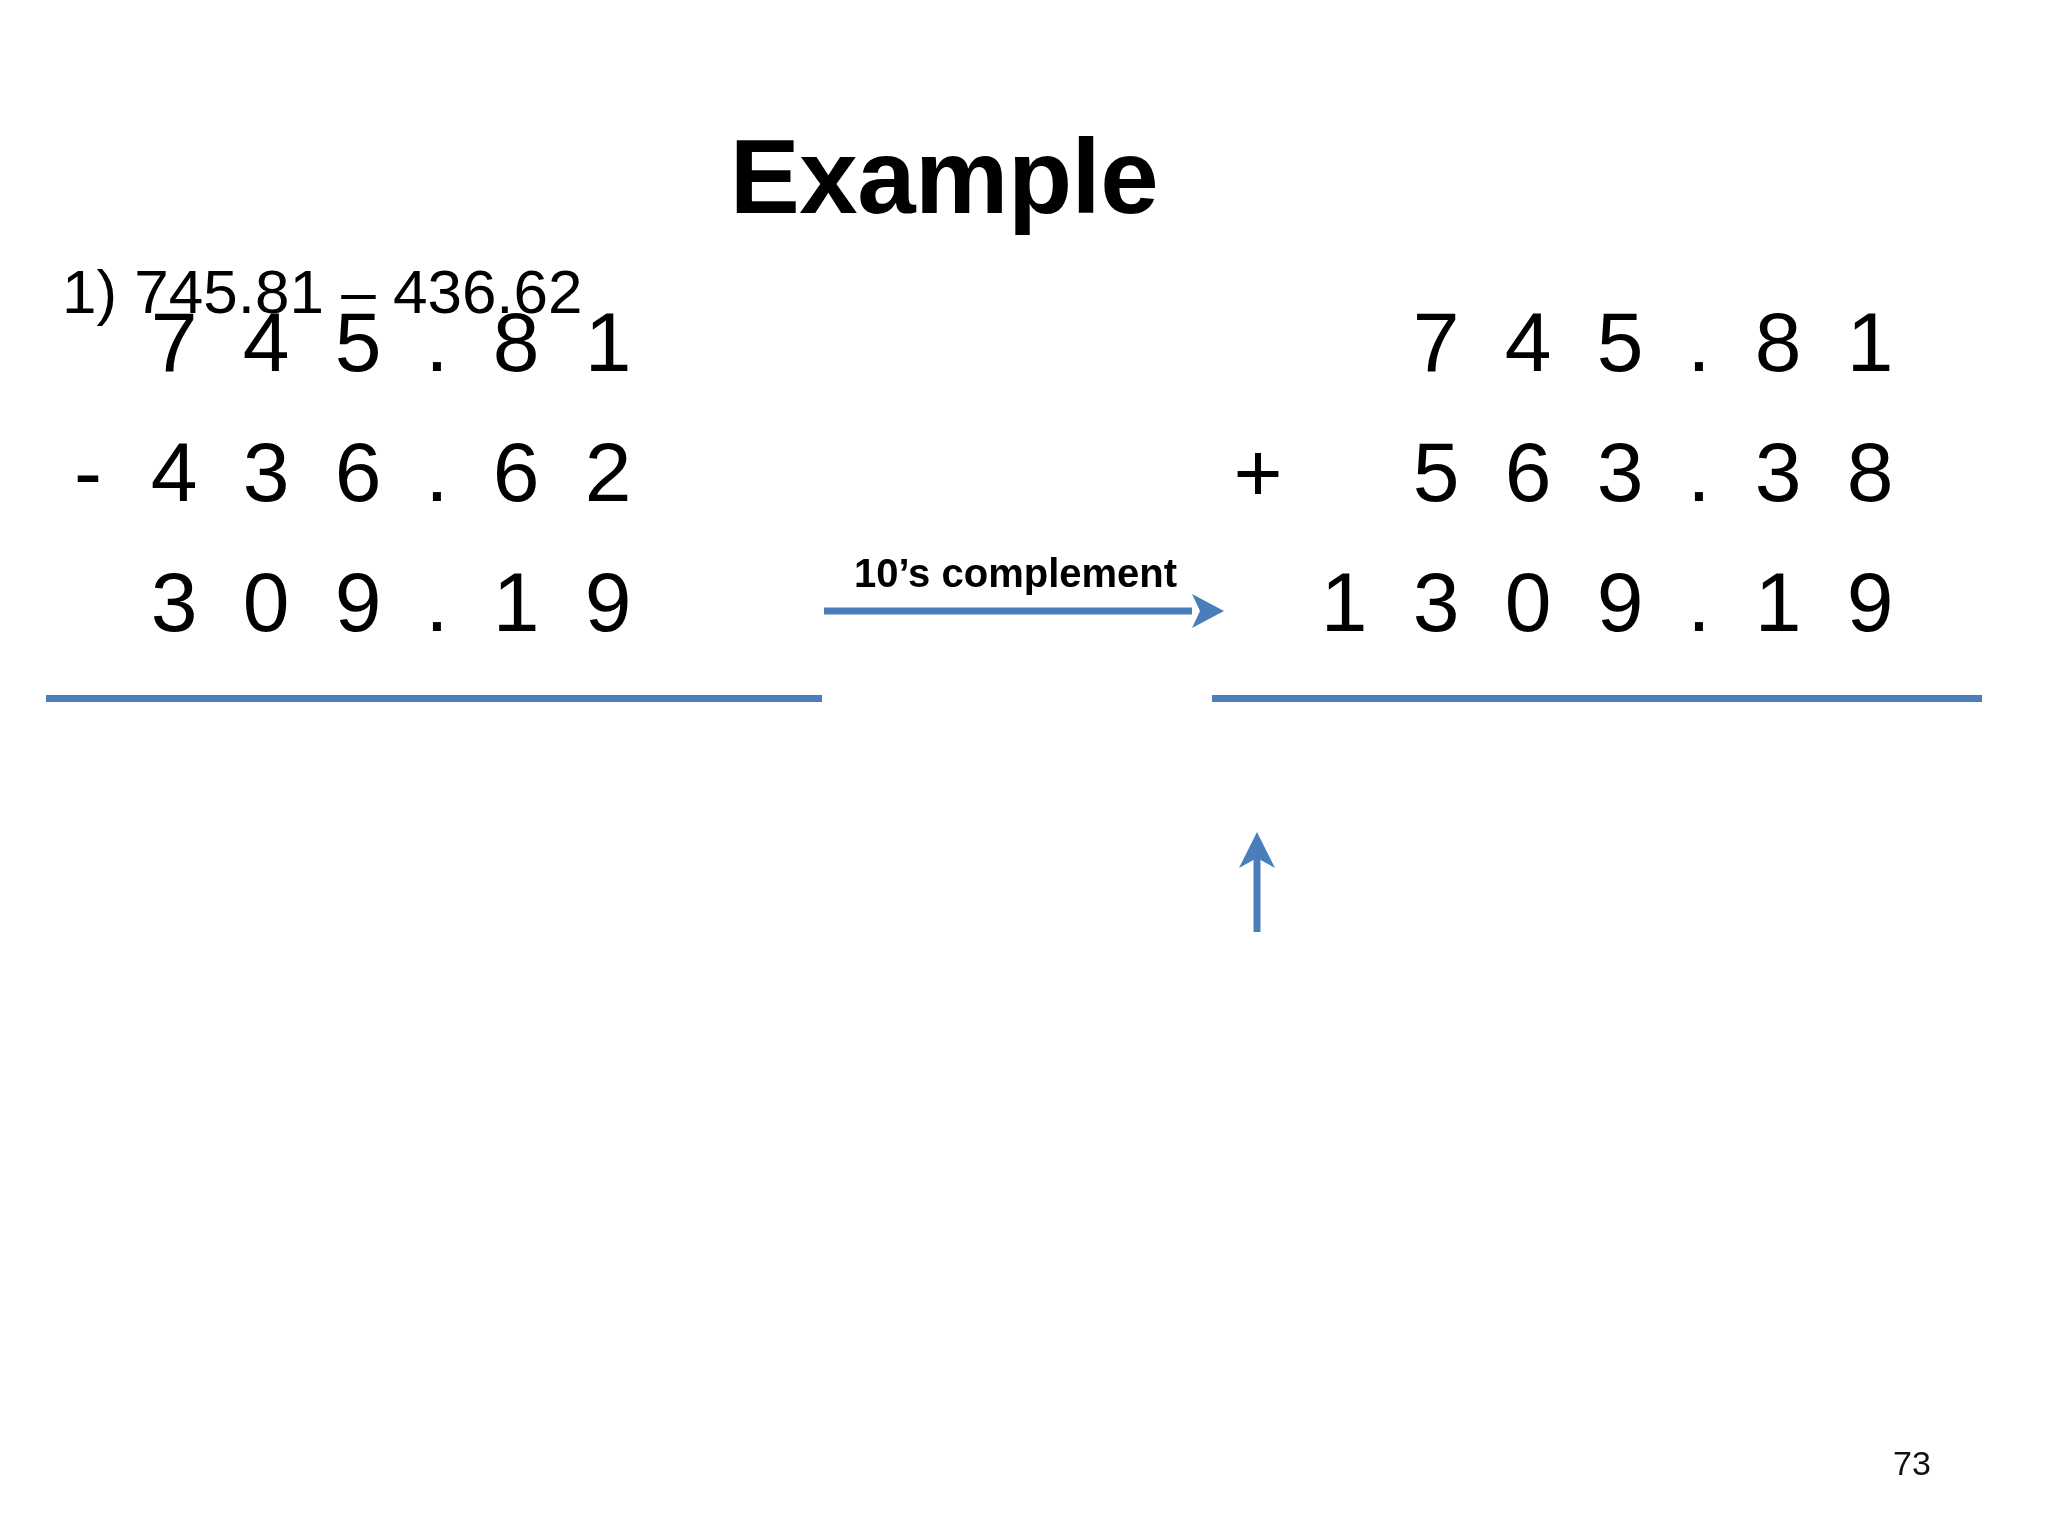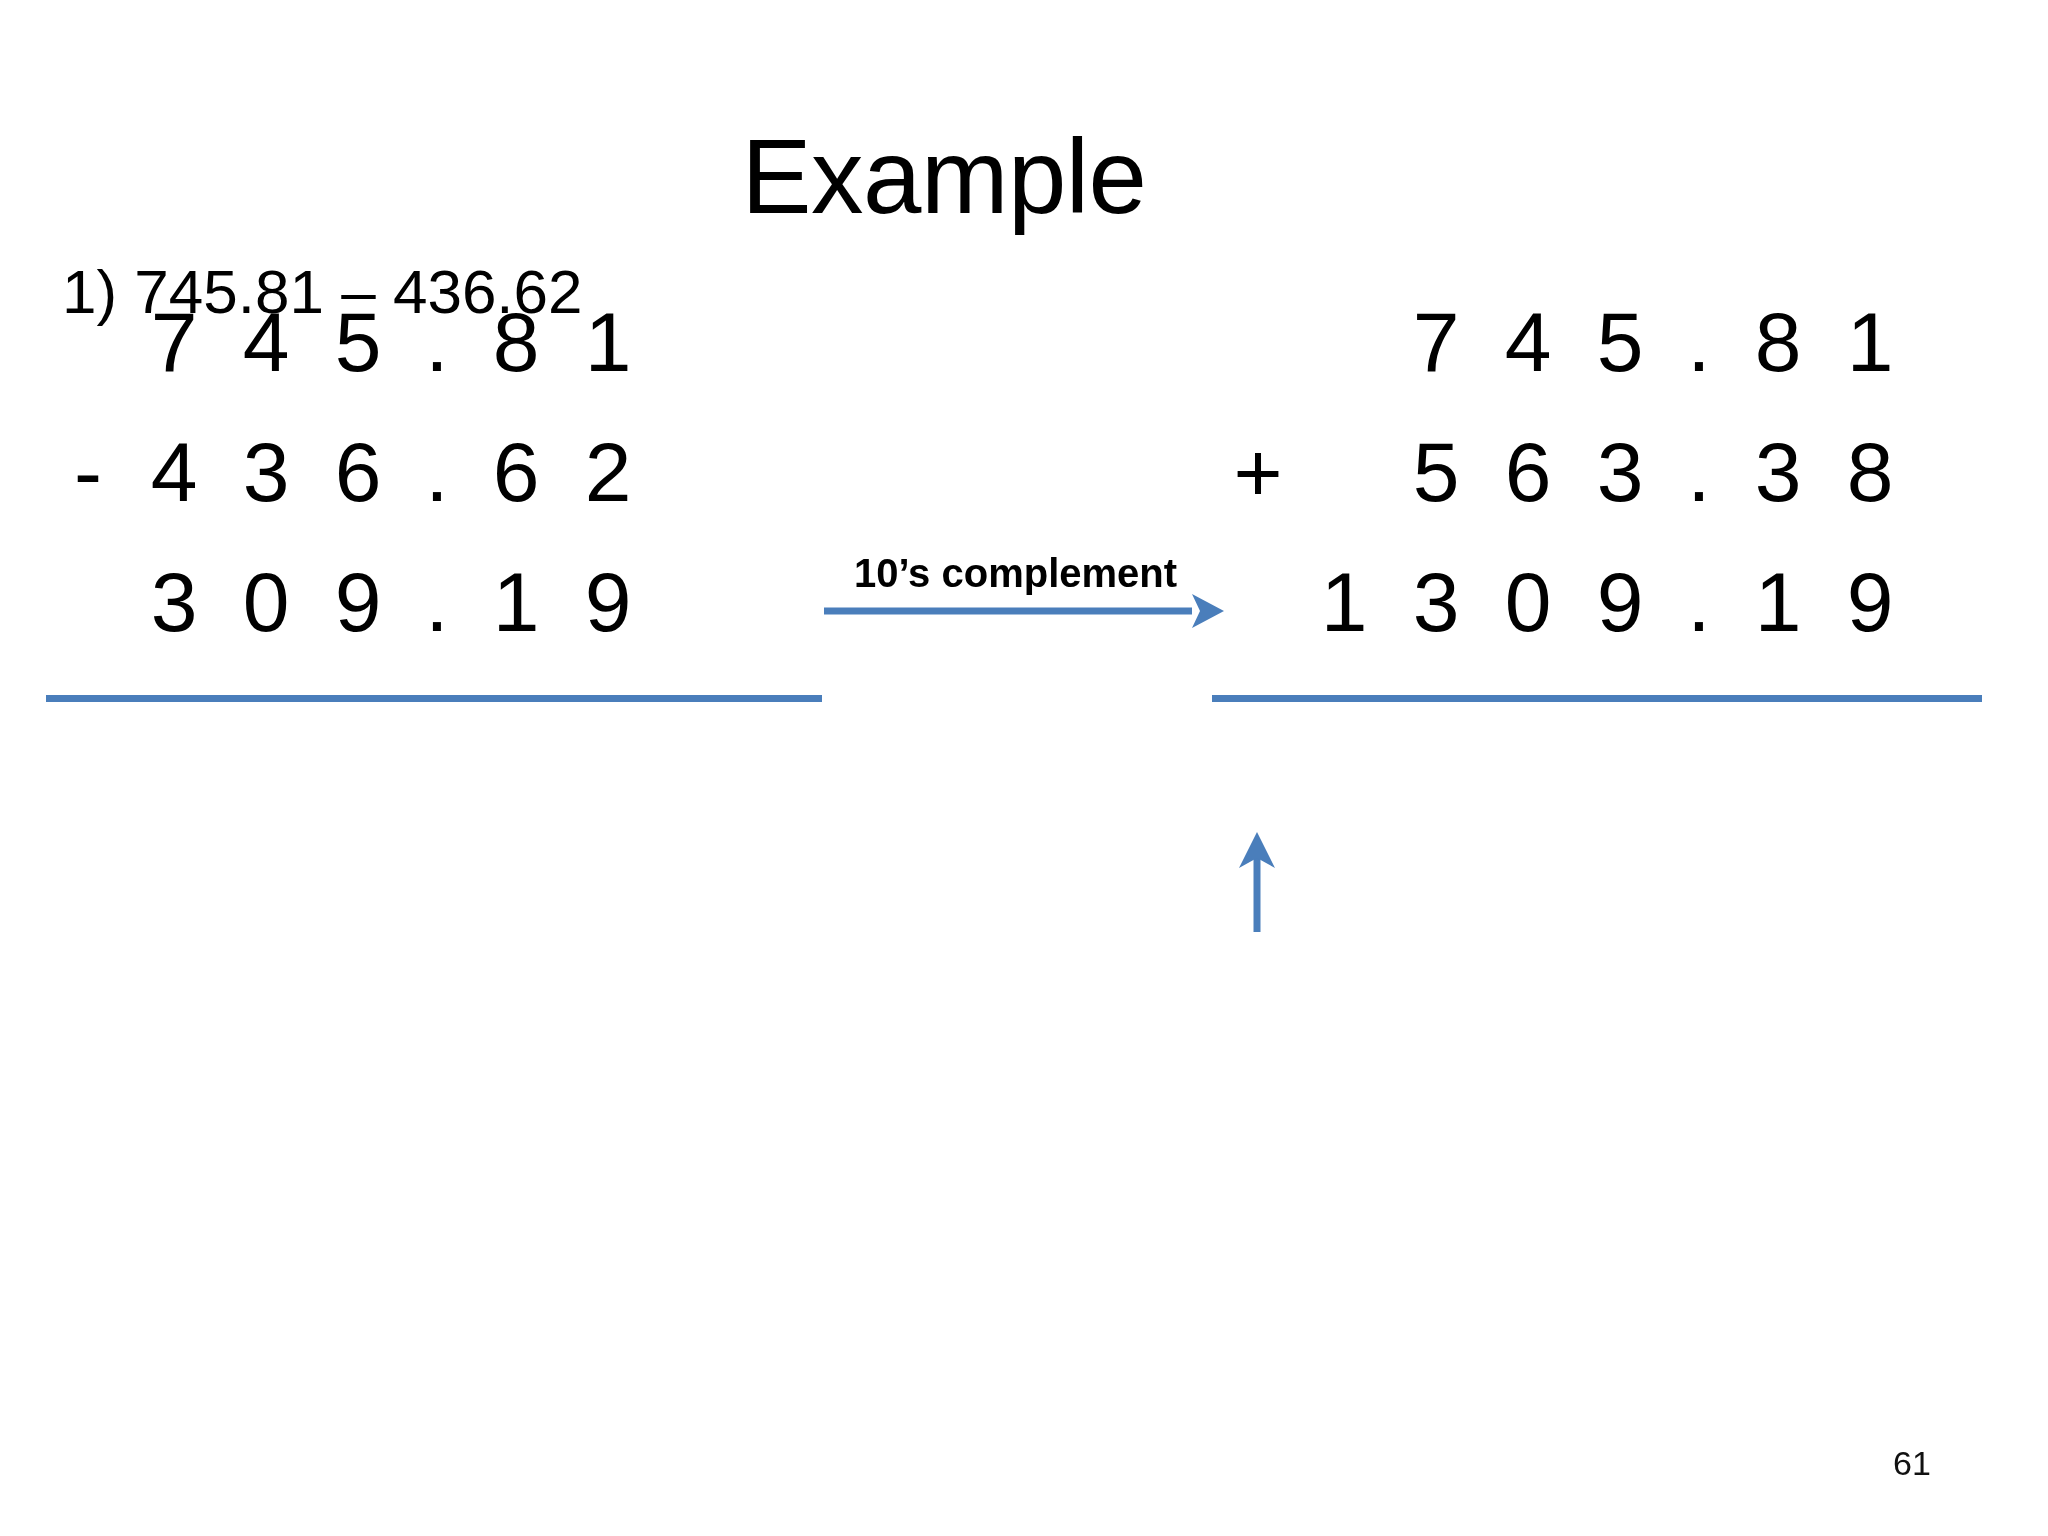--- a/index.html
+++ b/index.html
@@ -17,21 +17,21 @@
   }
 
   
   .slide-title {
     position: absolute;
     left: 0;
     top: 122px;
     width: 1888px;
     text-align: center;
     font-size: 105px;
-    font-weight: 400;
+    font-weight: 700;
     line-height: 1.05;
     letter-spacing: -0.5px;
     color: #000000;
   }
 
   
   .problem-line {
     position: absolute;
     left: 62px;
     top: 258px;
@@ -231,13 +231,13 @@
   </div>
 
   <svg class="carry-arrow" viewBox="0 0 64 100">
     <line x1="32" y1="100" x2="32" y2="22" stroke="#4a7ebb" stroke-width="7"></line>
     <polygon points="32,0 50,36 32,26 14,36" fill="#4a7ebb"></polygon>
   </svg>
 
 
 </div>
 
-<div class="page-number">61</div>
+<div class="page-number">73</div>
 
 </body></html>

